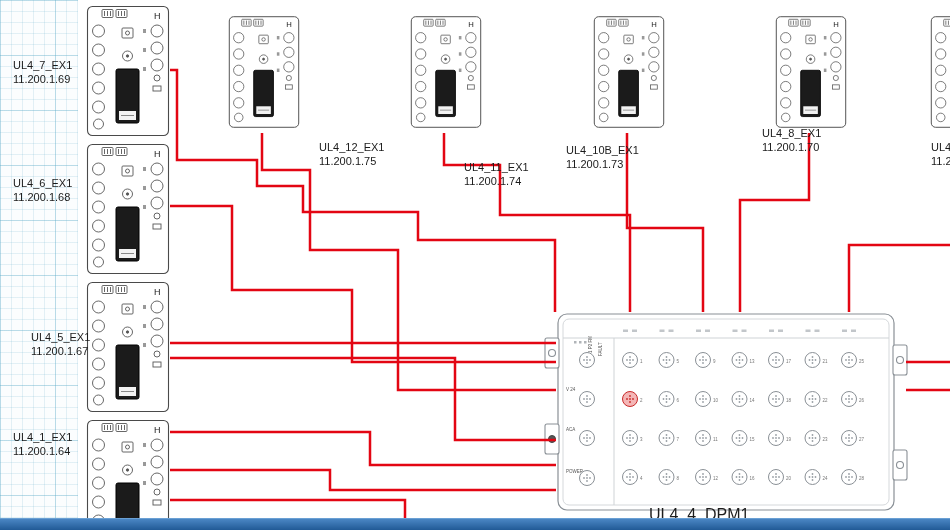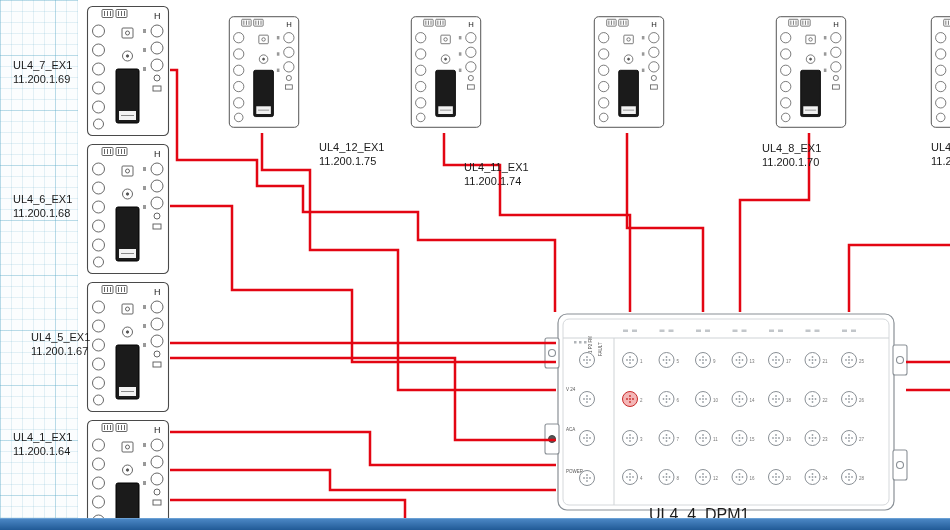--- a/index.html
+++ b/index.html
@@ -368,41 +368,45 @@
       <path class="wire" d="M906,362 H950" style="stroke: rgb(227, 6, 19);"></path>
       <path class="wire" d="M906,390 H950" style="stroke: rgb(227, 6, 19);"></path>
       <path class="wire" d="M170,500 H405 V518" style="stroke: rgb(227, 6, 19);"></path>
     </g>
   </svg>
 
   <div class="dev-label" style="left:13px;top:58px">
     <div>UL4_7_EX1</div>
     <div>11.200.1.69</div>
   </div>
-  <div class="dev-label" style="left:13px;top:192px">
+  <div class="dev-label" style="left:13px;top:176px">
     <div>UL4_6_EX1</div>
     <div>11.200.1.68</div>
   </div>
   <div class="dev-label" style="left:31px;top:330px">
     <div>UL4_5_EX1</div>
     <div>11.200.1.67</div>
   </div>
   <div class="dev-label" style="left:13px;top:430px">
     <div>UL4_1_EX1</div>
     <div>11.200.1.64</div>
   </div>
   <div class="dev-label" style="left:319px;top:140px">
     <div>UL4_12_EX1</div>
     <div>11.200.1.75</div>
   </div>
   <div class="dev-label" style="left:464px;top:160px">
     <div>UL4_11_EX1</div>
     <div>11.200.1.74</div>
   </div>
-  <div class="dev-label" style="left:762px;top:141px">
+  <div class="dev-label" style="left:566px;top:143px">
+    <div>UL4_10B_EX1</div>
+    <div>11.200.1.73</div>
+  </div>
+  <div class="dev-label" style="left:762px;top:126px">
     <div>UL4_8_EX1</div>
     <div>11.200.1.70</div>
   </div>
   <div class="dev-label" style="left:931px;top:140px">
     <div>UL4</div>
     <div>11.2</div>
   </div>
 
   <div class="drm-name">UL4_4_DPM1</div>
 

